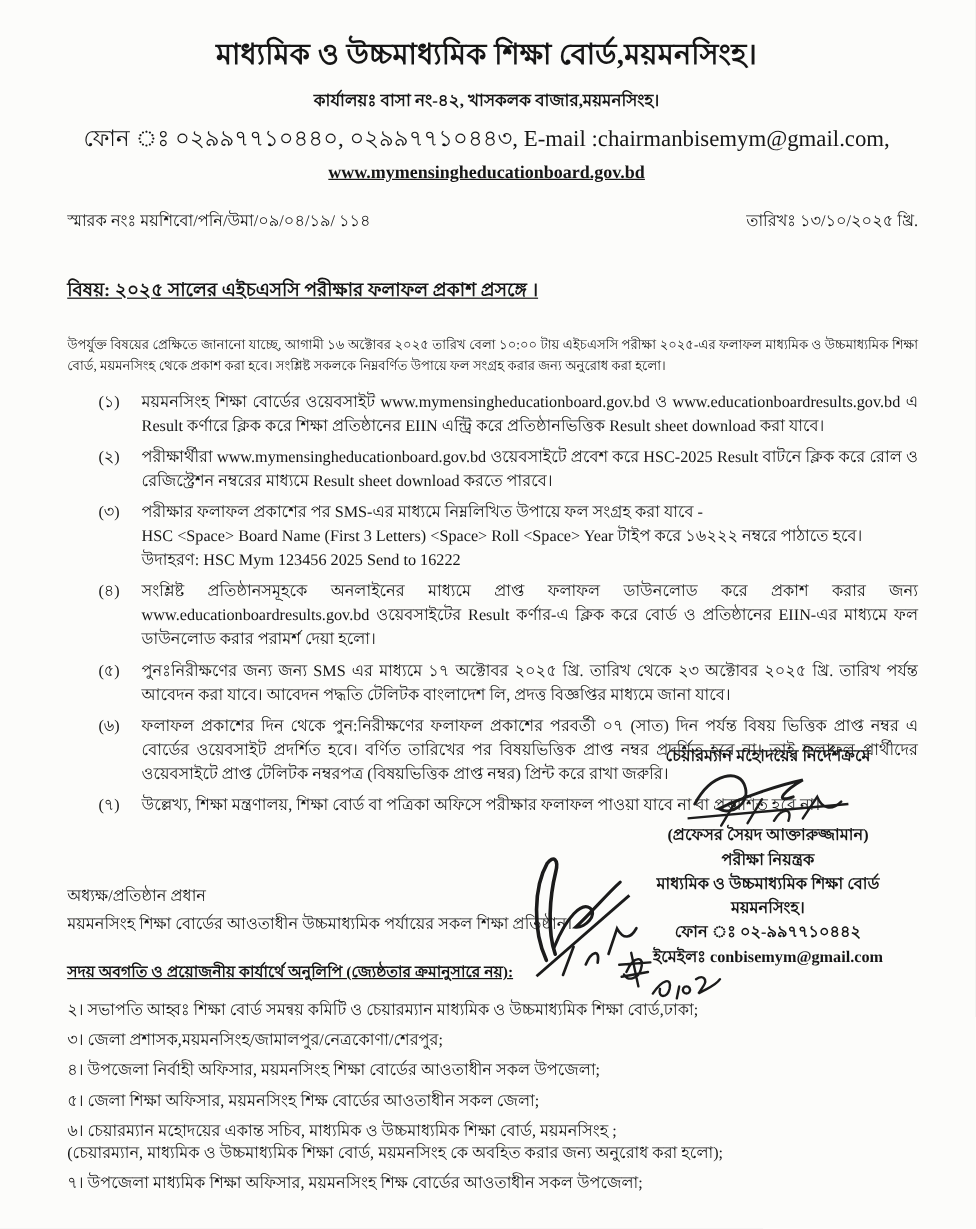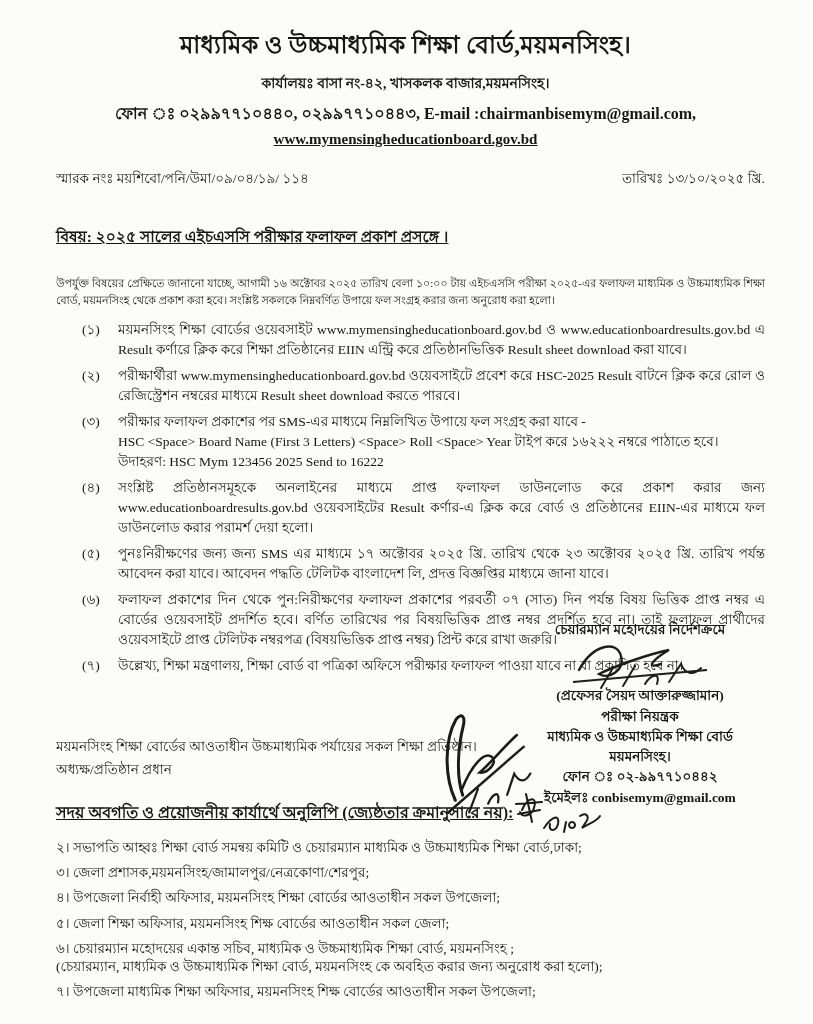--- a/index.html
+++ b/index.html
@@ -17,40 +17,40 @@
     box-sizing:border-box;
     padding:26px 48px 0 56px;
   }
   
   .header{display:flex;align-items:flex-start;}
   .logo-wrap{flex:0 0 100px;margin-left:40px;margin-top:6px;}
   .logo-wrap svg{display:block;}
   .head-text{flex:1;text-align:center;padding-right:10px;}
   .org-name{font-size:24px;font-weight:bold;letter-spacing:.2px;}
   .office-address{font-size:14px;font-weight:bold;margin-top:6px;}
-  .contact-line{font-size:16px;font-weight:bold;margin-top:5px;}
+  .contact-line{font-size:19px;font-weight:normal;margin-top:5px;}
   .website{font-size:15px;font-weight:bold;text-decoration:underline;margin-top:3px;display:inline-block;text-align:center;}
   
   .memo-row{display:flex;justify-content:space-between;margin-top:20px;font-size:13.5px;}
   
   .subject{margin-top:34px;font-size:15.5px;font-weight:bold;text-decoration:underline;display:inline-block;}
   
   .intro{margin-top:24px;font-size:11px;line-height:1.5;text-align:justify;}
   .items{margin-top:12px;}
   .item{display:flex;margin:0 0 6px 26px;}
   .item-num{flex:0 0 36px;font-size:13.5px;line-height:1.48;}
   .item-text{flex:1;font-size:13.5px;line-height:1.48;text-align:justify;white-space:pre-line;}
   
   .sig-block{position:absolute;top:620px;right:28px;width:290px;text-align:center;font-size:13.5px;line-height:1.5;font-weight:bold;}
   .sig-scribble{margin:-4px auto -14px auto;display:block;}
   
   .addressee{position:absolute;top:736px;left:56px;font-size:13.5px;line-height:1.7;}
   
   .cc{position:absolute;top:800px;left:56px;right:40px;}
-  .cc-heading{font-size:16px;font-weight:bold;text-decoration:underline;}
+  .cc-heading{font-size:13px;font-weight:bold;text-decoration:underline;}
   .cc-list{margin-top:12px;}
   .cc-item{font-size:13.5px;line-height:1.35;margin-bottom:7px;white-space:pre-line;}
   
   .scribble-left{position:absolute;top:700px;left:428px;}
   .scribble-small{position:absolute;top:788px;left:508px;}
 </style>
 </head>
 <body>
 
 <div class="page">
@@ -131,22 +131,22 @@
       <path d="M34,110 L46,88 M54,104 C60,94 68,92 64,104 M74,98 L84,78 C88,88 94,88 100,80" fill="none" stroke="#1b1b1b" stroke-width="2.2" stroke-linecap="round"></path>
     </g>
   </svg>
 
   <svg class="scribble-small" width="100" height="52" viewBox="0 0 100 52">
     <path d="M14,22 C20,8 30,8 26,20 C24,28 14,30 12,24 M18,6 L24,34 M8,16 L34,14 M10,26 L32,22" fill="none" stroke="#1b1b1b" stroke-width="2" stroke-linecap="round"></path>
     <path d="M36,40 C44,28 52,26 50,36 C48,44 40,44 42,36 M58,34 L56,44 M64,40 a3,3 0 1 1 .1,0 M72,28 C78,24 82,28 78,34 L74,40 C80,36 88,34 92,28" fill="none" stroke="#1b1b1b" stroke-width="2" stroke-linecap="round"></path>
   </svg>
 
   <div class="addressee">
+    <div>অধ্যক্ষ/প্রতিষ্ঠান প্রধান</div>
     <div>ময়মনসিংহ শিক্ষা বোর্ডের আওতাধীন উচ্চমাধ্যমিক পর্যায়ের সকল শিক্ষা প্রতিষ্ঠান।</div>
-    <div>অধ্যক্ষ/প্রতিষ্ঠান প্রধান</div>
   </div>
 
   <div class="cc">
     <span class="cc-heading">সদয় অবগতি ও প্রয়োজনীয় কার্যার্থে অনুলিপি (জ্যেষ্ঠতার ক্রমানুসারে নয়):</span>
     <div class="cc-list">
       <div class="cc-item">২। সভাপতি আহ্বঃ শিক্ষা বোর্ড সমন্বয় কমিটি ও চেয়ারম্যান মাধ্যমিক ও উচ্চমাধ্যমিক শিক্ষা বোর্ড,ঢাকা;</div>
       <div class="cc-item">৩। জেলা প্রশাসক,ময়মনসিংহ/জামালপুর/নেত্রকোণা/শেরপুর;</div>
       <div class="cc-item">৪। উপজেলা নির্বাহী অফিসার, ময়মনসিংহ শিক্ষা বোর্ডের আওতাধীন সকল উপজেলা;</div>
       <div class="cc-item">৫। জেলা শিক্ষা অফিসার, ময়মনসিংহ শিক্ষ বোর্ডের আওতাধীন সকল জেলা;</div>
       <div class="cc-item">৬। চেয়ারম্যান মহোদয়ের একান্ত সচিব, মাধ্যমিক ও উচ্চমাধ্যমিক শিক্ষা বোর্ড, ময়মনসিংহ ;

